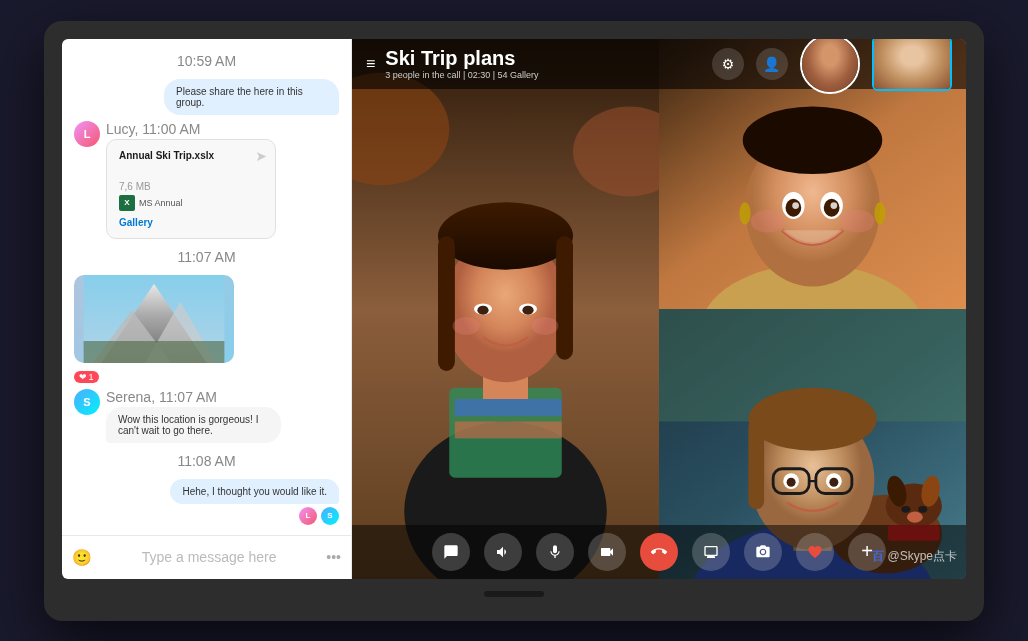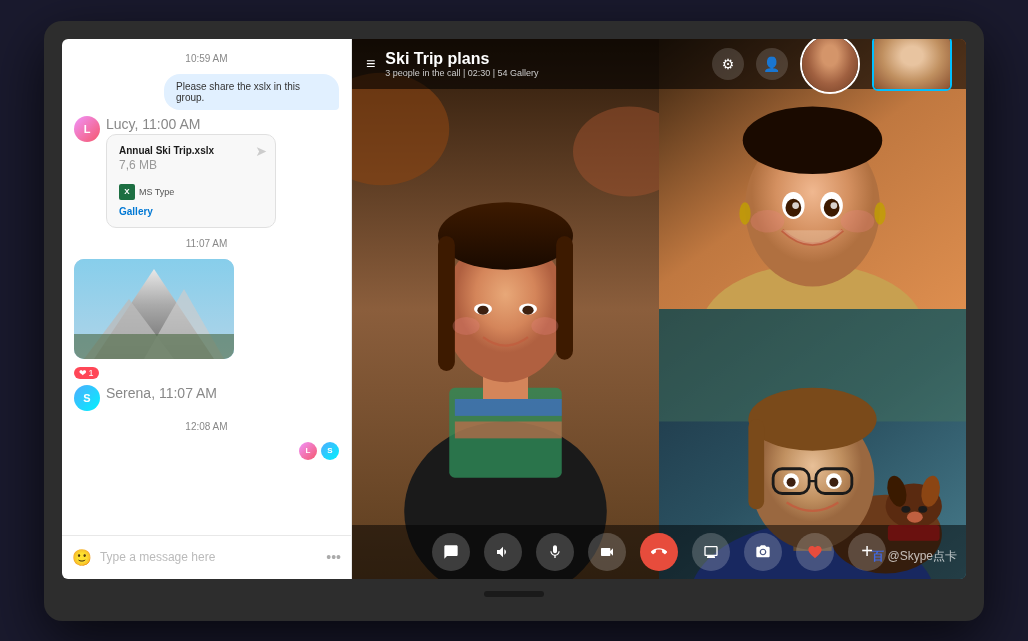--- a/index.html
+++ b/index.html
@@ -47,21 +47,21 @@
       flex: 1;
       overflow: hidden;
       padding: 10px 12px;
       display: flex;
       flex-direction: column;
       gap: 6px;
     }
 
     .timestamp-label {
       text-align: center;
-      font-size: 10px;
+      font-size: 14px;
       color: #888;
       margin: 4px 0;
     }
 
     .bubble-right {
       align-self: flex-end;
       background: #e1f0ff;
       border-radius: 16px 16px 4px 16px;
       padding: 7px 12px;
       font-size: 10px;
@@ -113,27 +113,27 @@
       border-radius: 10px;
       padding: 10px 12px;
       width: 170px;
       position: relative;
     }
 
     .file-title {
       font-size: 10px;
       font-weight: 600;
       color: #1a1a1a;
-      margin-bottom: 2px;
+      margin-bottom: 20px;
     }
 
     .file-size {
-      font-size: 12px;
+      font-size: 10px;
       color: #999;
-      margin-bottom: 12px;
+      margin-bottom: 3px;
     }
 
     .file-app-row {
       display: flex;
       align-items: center;
       gap: 4px;
       margin-bottom: 6px;
     }
 
     .excel-icon {
@@ -215,22 +215,23 @@
     }
 
     .emoji-icon {
       font-size: 16px;
       color: #aaa;
       cursor: pointer;
     }
 
     .chat-input-field {
       flex: 1;
-      font-size: 12px;
+      font-size: 14px;
       color: #bbb;
+      text-align: center;
     }
 
     .dots-icon {
       font-size: 14px;
       color: #aaa;
       cursor: pointer;
     }
 
     
     .video-area {
@@ -256,21 +257,21 @@
       z-index: 10;
     }
 
     .hamburger-icon {
       color: #fff;
       font-size: 16px;
       cursor: pointer;
     }
 
     .call-title {
-      font-size: 16px;
+      font-size: 20px;
       font-weight: 700;
       color: #fff;
     }
 
     .call-subtitle {
       font-size: 9px;
       color: #ccc;
     }
 
     .call-title-group {
@@ -432,33 +433,33 @@
 <body>
 
 <div class="laptop-outer">
   <div class="laptop-screen">
 
     <div class="chat-panel">
       <div class="chat-messages">
 
         <div class="timestamp-label">10:59 AM</div>
 
-        <div class="bubble-right">Please share the xslx in this group.</div>
+        <div class="bubble-right">Please share the here in this group.</div>
 
         <div class="message-row">
           <div class="avatar-small avatar-lucy">L</div>
           <div class="message-content">
             <div class="sender-name">Lucy, 11:00 AM</div>
             <div class="file-card">
               <span class="forward-icon">➤</span>
               <div class="file-title">Annual Ski Trip.xslx</div>
               <div class="file-size">7,6 MB</div>
               <div class="file-app-row">
                 <div class="excel-icon">X</div>
-                <span class="file-app-label">MS Type</span>
+                <span class="file-app-label">MS Annual</span>
               </div>
               <div class="download-btn">Gallery</div>
             </div>
           </div>
         </div>
 
         <div class="timestamp-label">11:07 AM</div>
 
 
         <div class="photo-bubble">
@@ -486,26 +487,28 @@
           <div class="reaction-heart">
             <span>❤</span>
             <span>1</span>
           </div>
         </div>
 
         <div class="message-row">
           <div class="avatar-small avatar-serena">S</div>
           <div class="message-content">
             <div class="sender-name">Serena, 11:07 AM</div>
+            <div class="bubble-left">Wow this location is gorgeous! I can't wait to go there.</div>
           </div>
         </div>
 
-        <div class="timestamp-label">12:08 AM</div>
+        <div class="timestamp-label">11:08 AM</div>
 
         <div style="display:flex;flex-direction:column;align-items:flex-end;gap:3px">
+          <div class="bubble-right">Hehe, I thought you would like it.</div>
           <div style="display:flex;gap:4px;align-items:center">
             <div class="avatar-small avatar-lucy" style="width:18px;height:18px;font-size:8px;">L</div>
             <div class="avatar-small avatar-serena" style="width:18px;height:18px;font-size:8px;">S</div>
           </div>
         </div>
 
       </div>
 
       <div class="chat-input-bar">
         <span class="emoji-icon">🙂</span>

